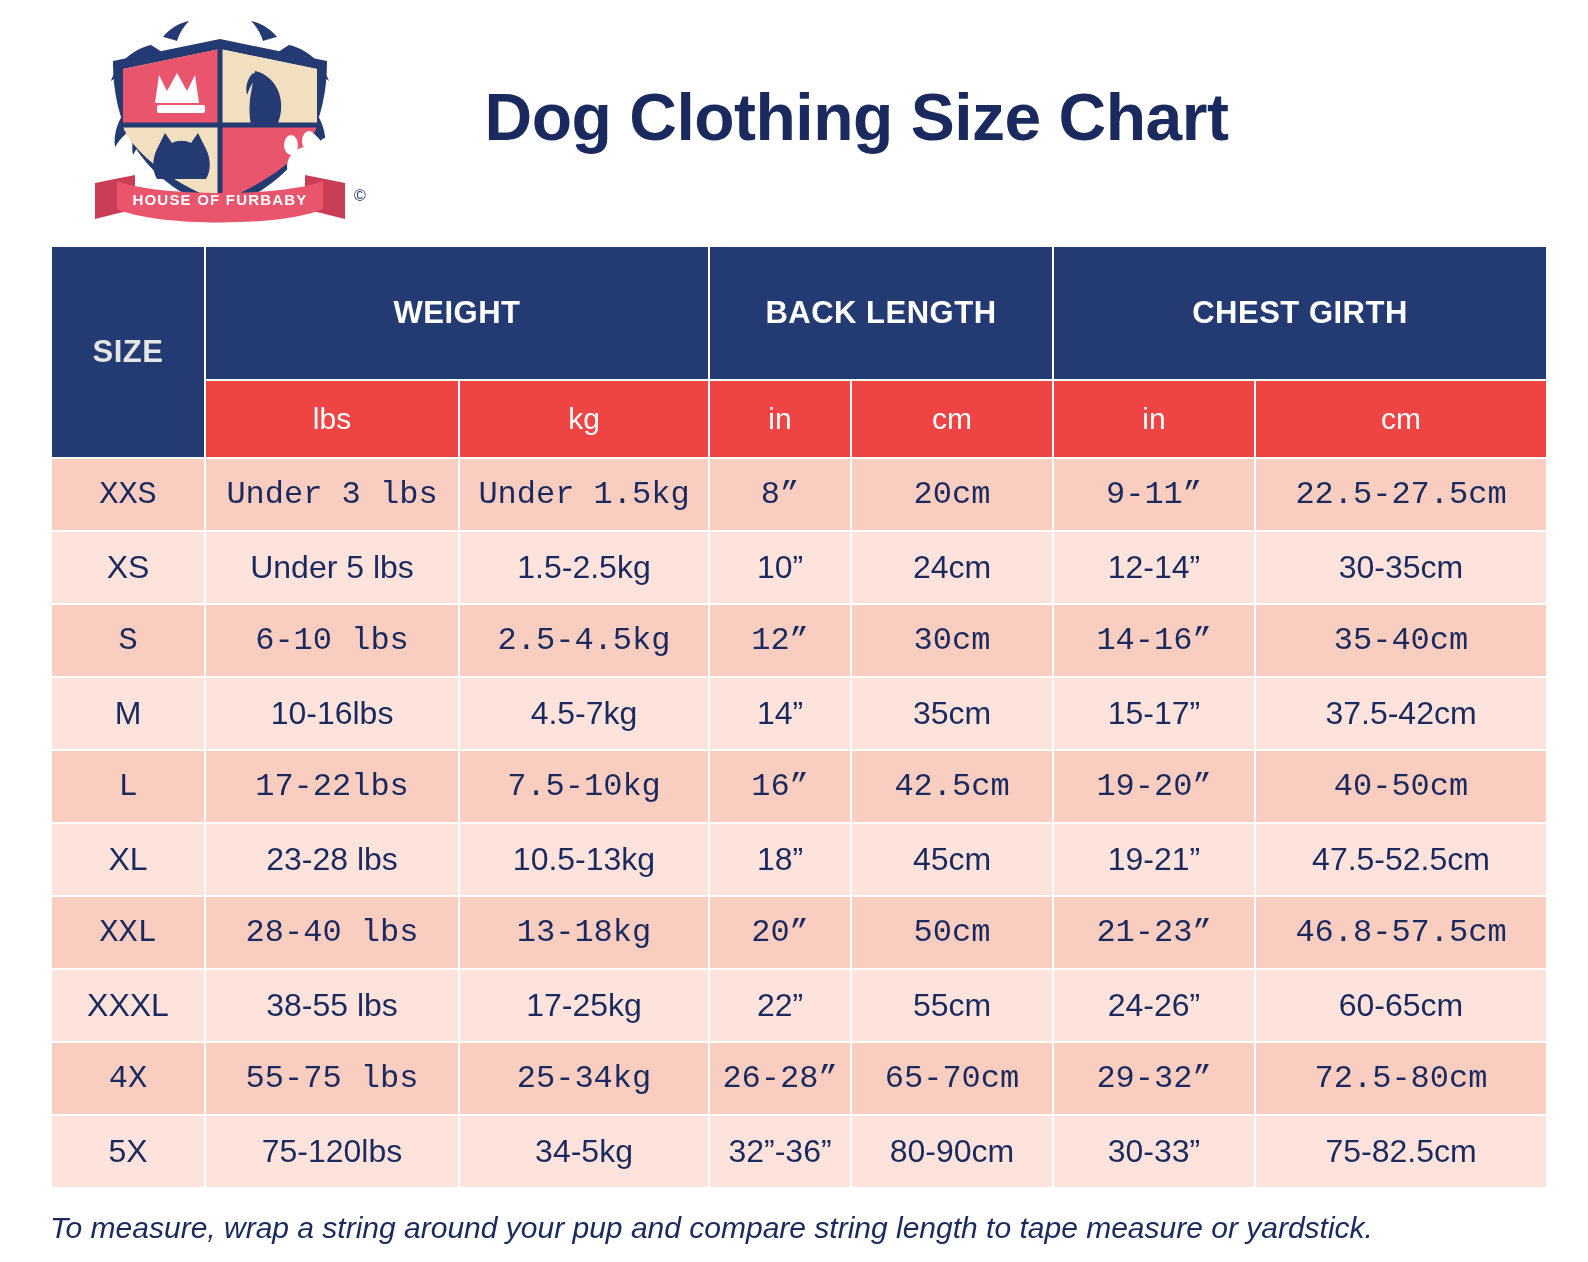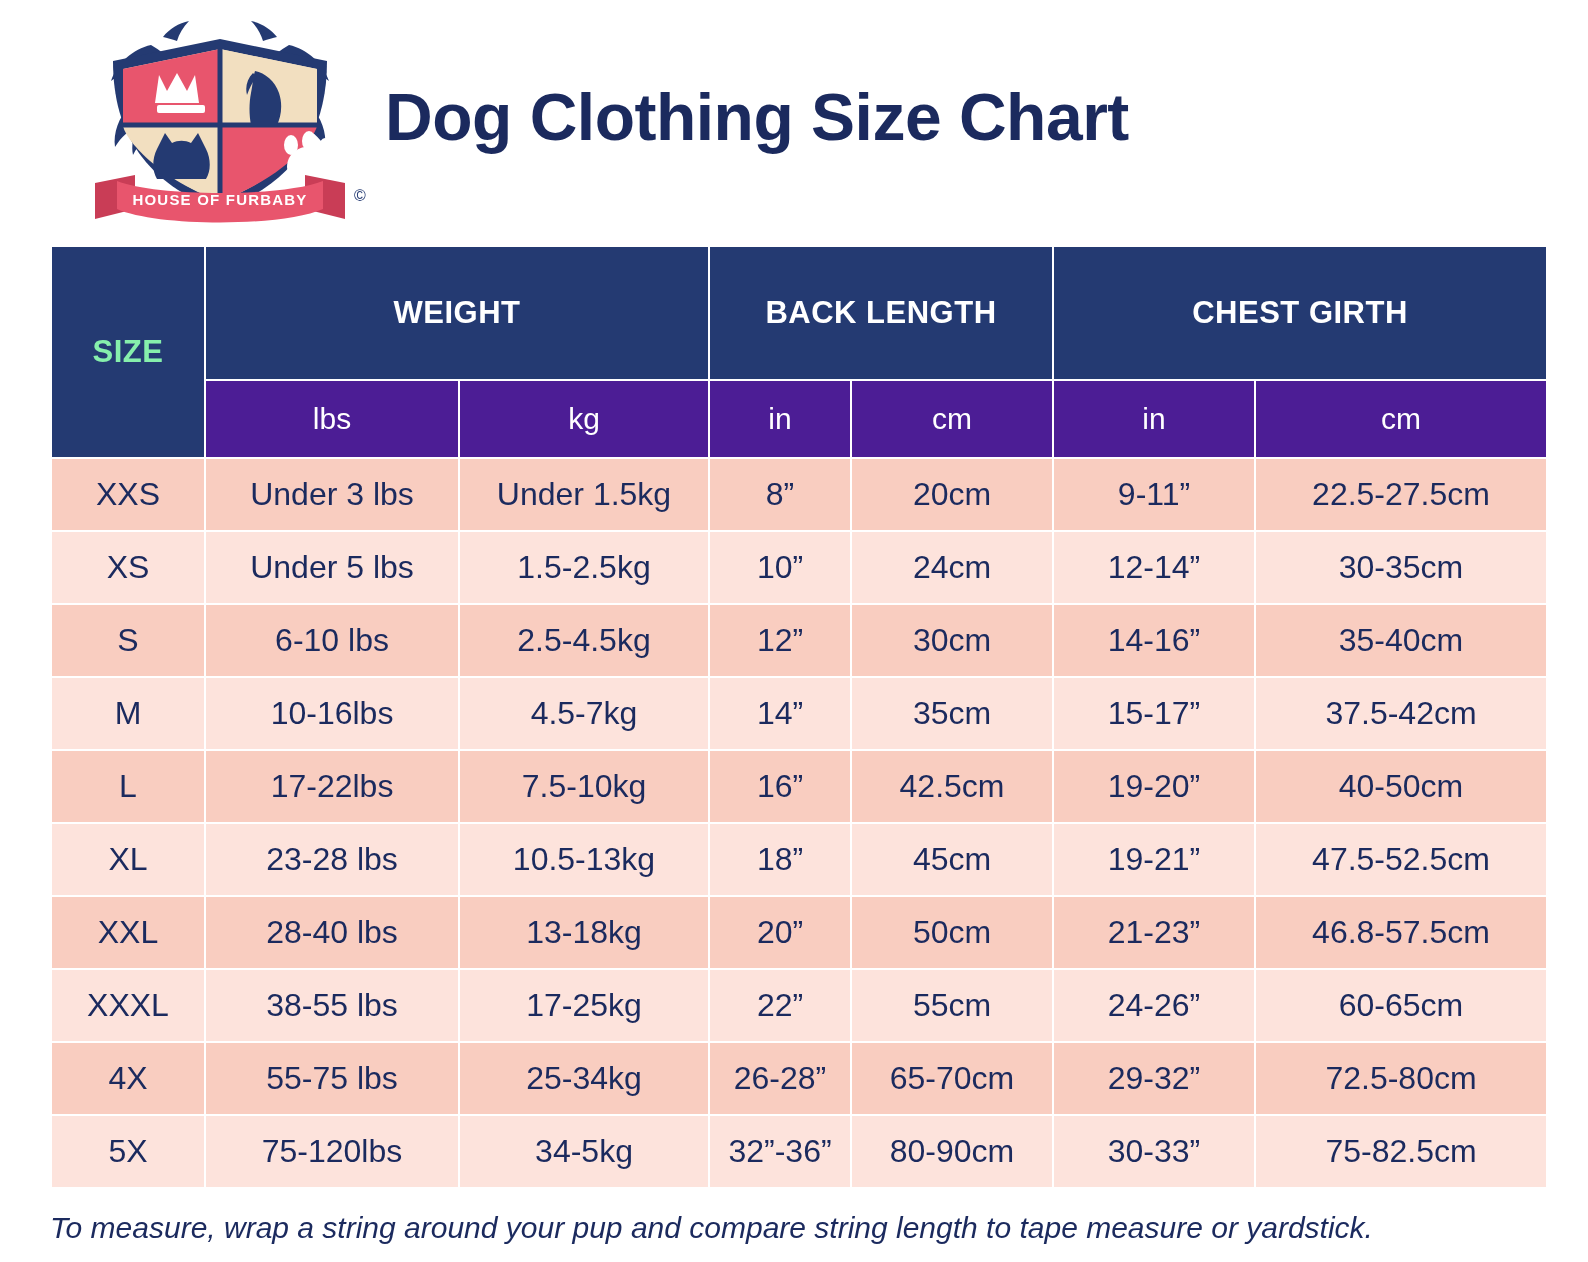--- a/index.html
+++ b/index.html
@@ -32,20 +32,21 @@
   }
   .logo {
     width: 330px;
     height: 215px;
     flex: 0 0 330px;
     position: relative;
   }
   .logo svg { display: block; }
   .title-block {
     flex: 1 1 auto;
+    text-align: center;
     padding-right: 260px;
     margin-top: -10px;
   }
   .main-title {
     font-size: 66px;
     font-weight: bold;
     letter-spacing: -0.5px;
     color: #1b2a5e;
     line-height: 1.05;
   }
@@ -78,40 +79,40 @@
   }
   .hdr-main {
     background: #243a72;
     color: #ffffff;
     font-size: 31px;
     font-weight: bold;
     letter-spacing: 0.5px;
     height: 132px;
   }
   .hdr-sub {
-    background: #4c1d95;
+    background: #ef4444;
     color: #ffffff;
     font-size: 30px;
     font-weight: normal;
     height: 76px;
   }
   .hdr-size {
     background: #243a72;
-    color: #86efac;
+    color: #e5e5e5;
     font-size: 31px;
     font-weight: bold;
     letter-spacing: 0.5px;
   }
   td.cell {
     height: 71px;
     font-size: 32px;
     color: #1b2a5e;
     white-space: nowrap;
   }
-  tr.row-a td.cell { background: #f9cdc0; }
+  tr.row-a td.cell { background: #f9cdc0; font-family: Liberation Mono, monospace; }
   tr.row-b td.cell { background: #fde3dc; margin-left: 22px; }
 
   
   col.c-size   { width: 152px; }
   col.c-lbs    { width: 252px; }
   col.c-kg     { width: 248px; }
   col.c-blin   { width: 140px; }
   col.c-blcm   { width: 200px; }
   col.c-cgin   { width: 200px; }
   col.c-cgcm   { width: 290px; }

